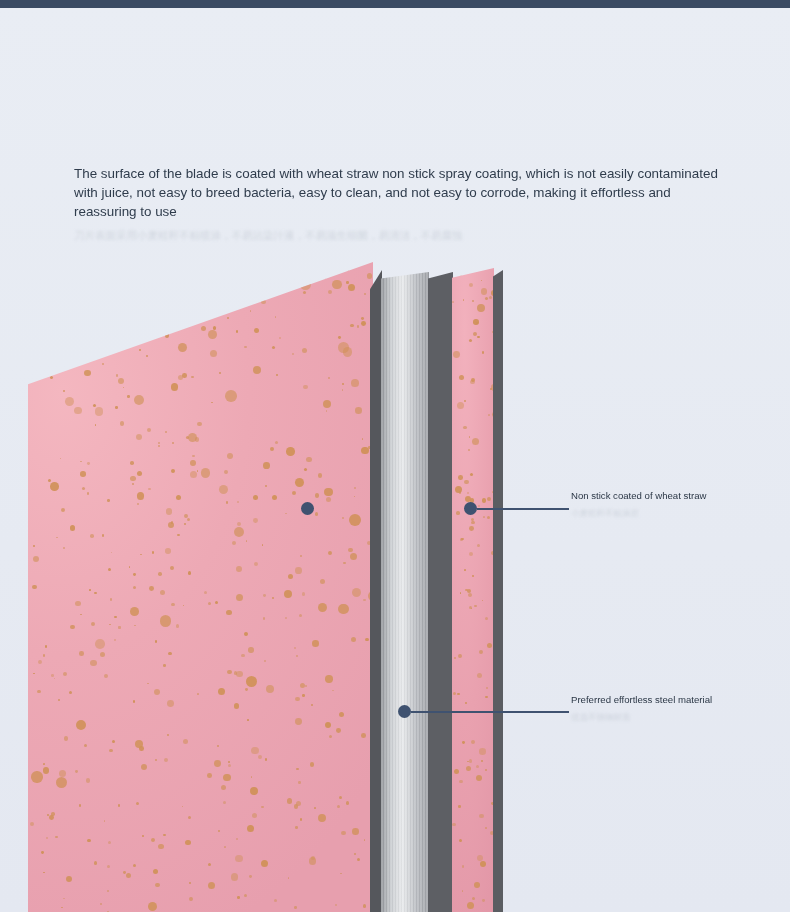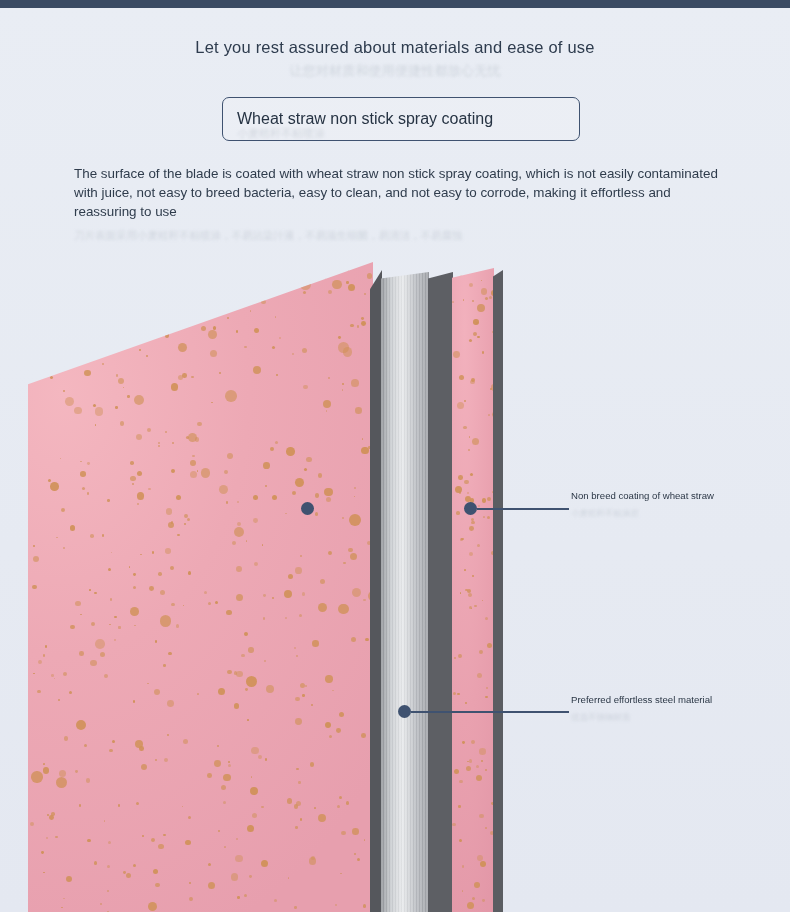--- a/index.html
+++ b/index.html
@@ -211,29 +211,21 @@
     white-space: nowrap;
   }
 </style>
 </head>
 <body>
 
 <div class="page">
 
   <div class="top-bar"></div>
 
-  <div class="headline">
-    <span>Let you rest assured about materials and ease of use</span>
-    <span class="ghost">让您对材质和使用便捷性都放心无忧</span>
-  </div>
-
-  <div class="title-box">
-    <span>Wheat straw non stick spray coating</span>
-    <span class="ghost2">小麦秸秆不粘喷涂</span>
-  </div>
+
 
   <div class="para">
     <span>The surface of the blade is coated with wheat straw non stick spray coating, which is not easily contaminated with juice, not easy to breed bacteria, easy to clean, and not easy to corrode, making it effortless and reassuring to use</span>
     <span class="ghost3">刀片表面采用小麦秸秆不粘喷涂，不易沾染汁液，不易滋生细菌，易清洁，不易腐蚀</span>
   </div>
 
   <div class="illo">
 
     <div class="blade-face">
       <div class="speck-layer" id="speckLayerA">
@@ -774,21 +766,21 @@
           <span class="speck" style="left:19.5px;top:306.6px;width:2.8px;height:2.8px;opacity:0.94;"></span>
           <span class="speck" style="left:21.1px;top:63.5px;width:4.4px;height:4.4px;opacity:0.74;"></span>
           <span class="speck" style="left:26.8px;top:381.8px;width:4.5px;height:4.5px;opacity:0.67;"></span>
         </div>
     </div>
     <div class="edge-dark-3"></div>
 
     <div class="dot" style="left:301px; top:252px;"></div>
     <div class="dot" style="left:464px; top:252px;"></div>
     <div class="callout-line" style="left:477px; top:258px; width:92px;"></div>
-    <div class="callout-label" style="left:571px; top:240px;">Non breed coating of wheat straw</div>
+    <div class="callout-label" style="left:571px; top:240px;">Non stick coated of wheat straw</div>
     <div class="callout-ghost" style="left:571px; top:258px;">小麦秸秆不粘涂层</div>
 
     <div class="dot" style="left:398px; top:455px;"></div>
     <div class="callout-line" style="left:411px; top:461px; width:158px;"></div>
     <div class="callout-label" style="left:571px; top:444px;">Preferred effortless steel material</div>
     <div class="callout-ghost" style="left:571px; top:462px;">优选不锈钢材质</div>
 
   </div>
 </div>
 

